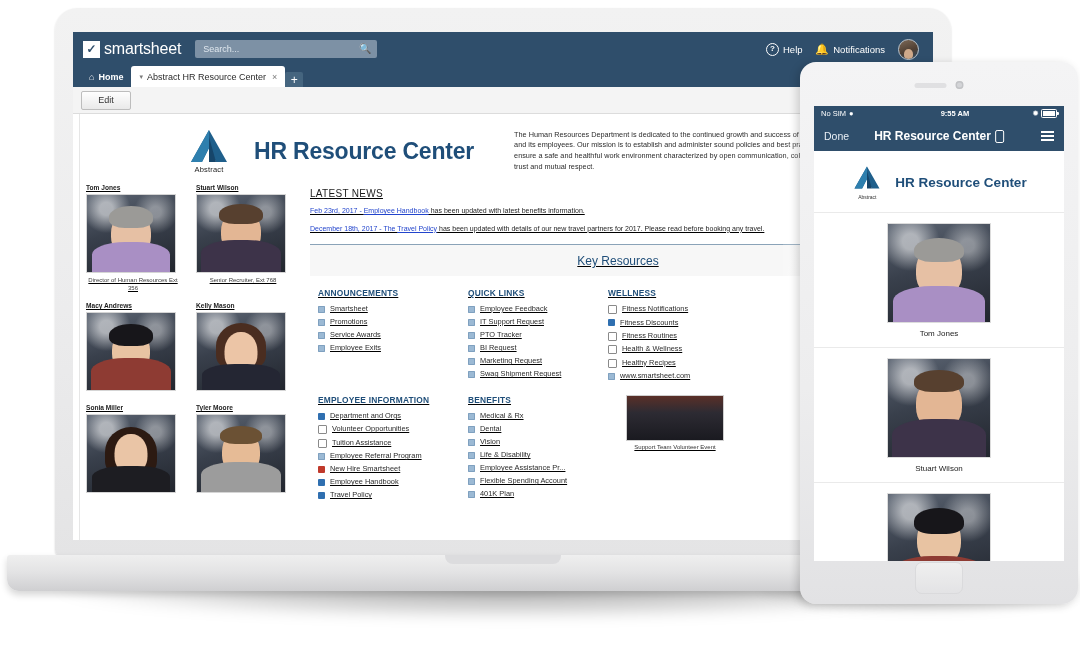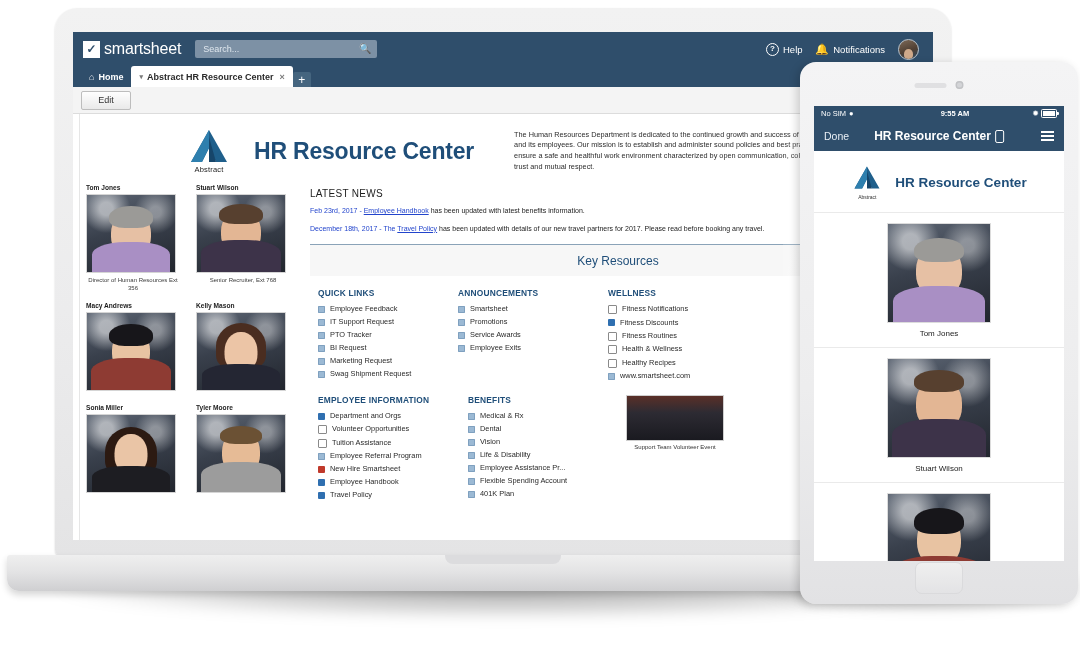--- a/index.html
+++ b/index.html
@@ -133,21 +133,21 @@
   }
 
   .ss-tabbar {
     height: 21px;
     background: #2f4e6b;
     display: flex; align-items: flex-end;
     padding-left: 8px;
   }
   .ss-tab {
     height: 21px; display: flex; align-items: center; gap: 4px;
-    padding: 0 8px; color: #ffffff; font-size: 9px; font-weight: bold;
+    padding: 0 8px; color: #ffffff; font-size: 9px; font-weight: normal;
   }
   .ss-tab.home { font-weight: bold; }
   .ss-tab.active {
     background: #ffffff; color: #2b2b2b;
     border-radius: 3px 3px 0 0;
   }
   .ss-tab .caret { font-size: 7px; color: #7b7b7b; }
   .ss-tab .closex { font-size: 9px; color: #7b7b7b; margin-left: 2px; }
   .ss-tab-plus {
     height: 15px; width: 18px; margin-bottom: 0px;
@@ -205,21 +205,21 @@
   .hr-title {
     color: #1f4e79; font-size: 23px; font-weight: bold;
     letter-spacing: -0.2px; white-space: nowrap;
   }
   .hr-mission {
     font-size: 7.3px; color: #2c2c2c; line-height: 1.45;
     max-width: 322px; margin-left: 22px;
   }
 
   
-  .content-row { display: flex; padding: 0 0 0 0; }
+  .content-row { display: flex; padding: 0 0 0 0; text-decoration: underline; }
   .left-col { width: 218px; padding-left: 6px; }
   .right-col { flex: 1; padding-left: 6px; }
 
   .emp-grid { display: flex; flex-wrap: wrap; gap: 4px 16px; }
   .emp-card { width: 94px; margin-bottom: 6px; }
   .emp-name { font-size: 6.6px; font-weight: bold; color: #1c1c1c; margin-bottom: 3px; }
   .emp-photo {
     width: 88px; height: 77px;
     border: 1px solid #d5d5d5;
     background-size: cover; background-position: center;
@@ -552,20 +552,42 @@
               </div>
 
               <div class="rule"></div>
 
               <div class="key-res-band">
                 <span>Key Resources</span>
               </div>
 
               <div class="res-cols">
 
+                <div class="res-col c1">
+                  <div class="res-h">ANNOUNCEMENTS</div>
+                  <ul class="res-list">
+                    <li>
+                        <span class="ic link"></span>
+                        <span>Smartsheet</span>
+                      </li>
+                    <li>
+                        <span class="ic link"></span>
+                        <span>Promotions</span>
+                      </li>
+                    <li>
+                        <span class="ic link"></span>
+                        <span>Service Awards</span>
+                      </li>
+                    <li>
+                        <span class="ic link"></span>
+                        <span>Employee Exits</span>
+                      </li>
+                  </ul>
+                </div>
+
                 <div class="res-col c2">
                   <div class="res-h">QUICK LINKS</div>
                   <ul class="res-list">
                     <li>
                         <span class="ic link"></span>
                         <span>Employee Feedback</span>
                       </li>
                     <li>
                         <span class="ic link"></span>
                         <span>IT Support Request</span>
@@ -578,42 +600,20 @@
                         <span class="ic link"></span>
                         <span>BI Request</span>
                       </li>
                     <li>
                         <span class="ic link"></span>
                         <span>Marketing Request</span>
                       </li>
                     <li>
                         <span class="ic link"></span>
                         <span>Swag Shipment Request</span>
-                      </li>
-                  </ul>
-                </div>
-
-                <div class="res-col c1">
-                  <div class="res-h">ANNOUNCEMENTS</div>
-                  <ul class="res-list">
-                    <li>
-                        <span class="ic link"></span>
-                        <span>Smartsheet</span>
-                      </li>
-                    <li>
-                        <span class="ic link"></span>
-                        <span>Promotions</span>
-                      </li>
-                    <li>
-                        <span class="ic link"></span>
-                        <span>Service Awards</span>
-                      </li>
-                    <li>
-                        <span class="ic link"></span>
-                        <span>Employee Exits</span>
                       </li>
                   </ul>
                 </div>
 
                 <div class="res-col c3">
                   <div class="res-h">WELLNESS</div>
                   <ul class="res-list">
                     <li>
                         <span class="ic doc"></span>
                         <span>Fitness Notifications</span>

